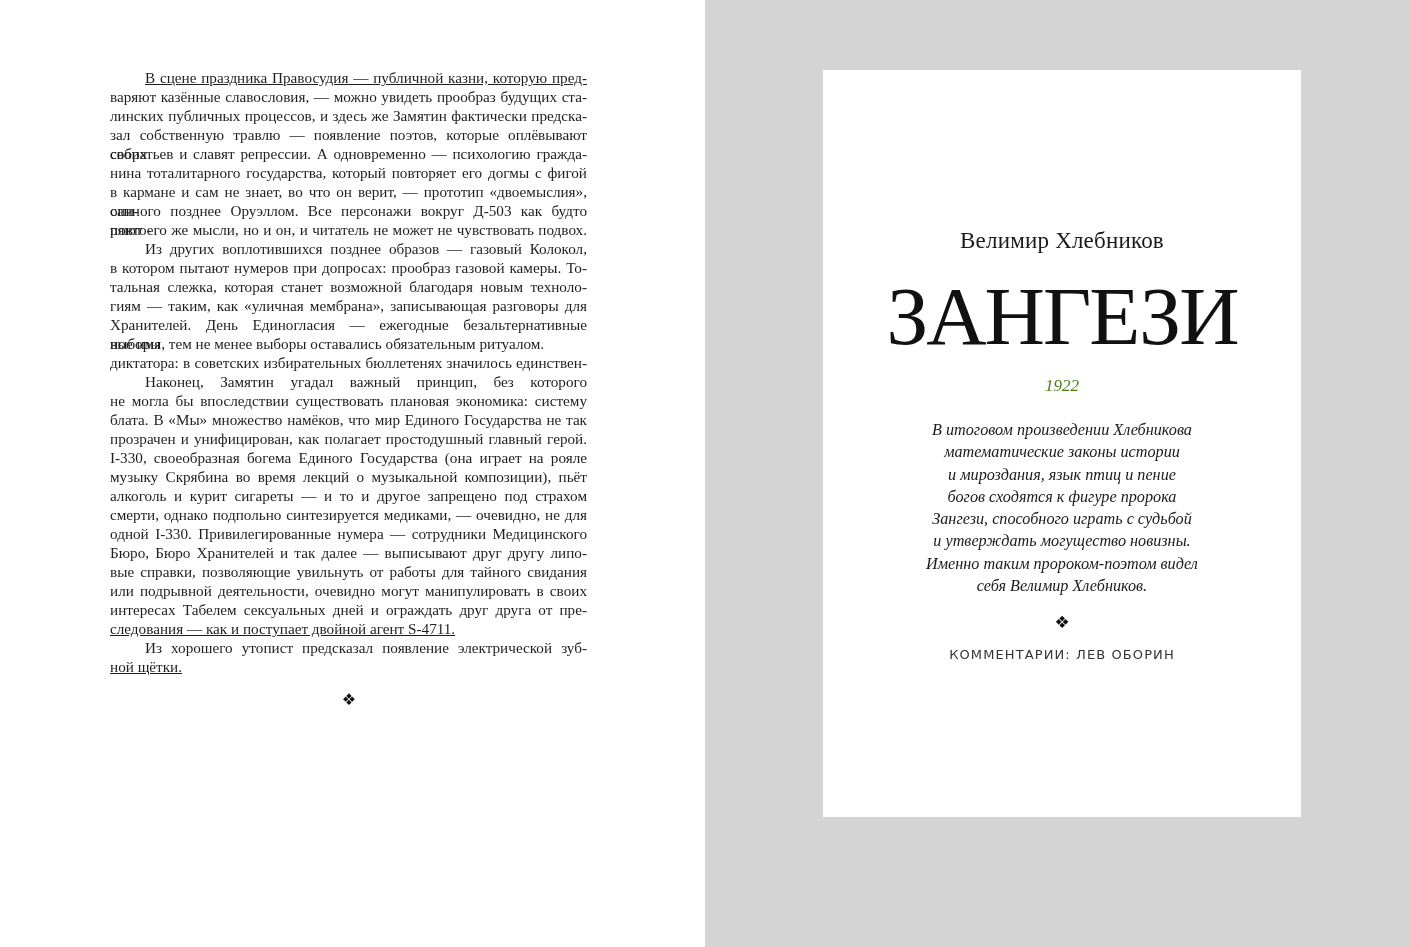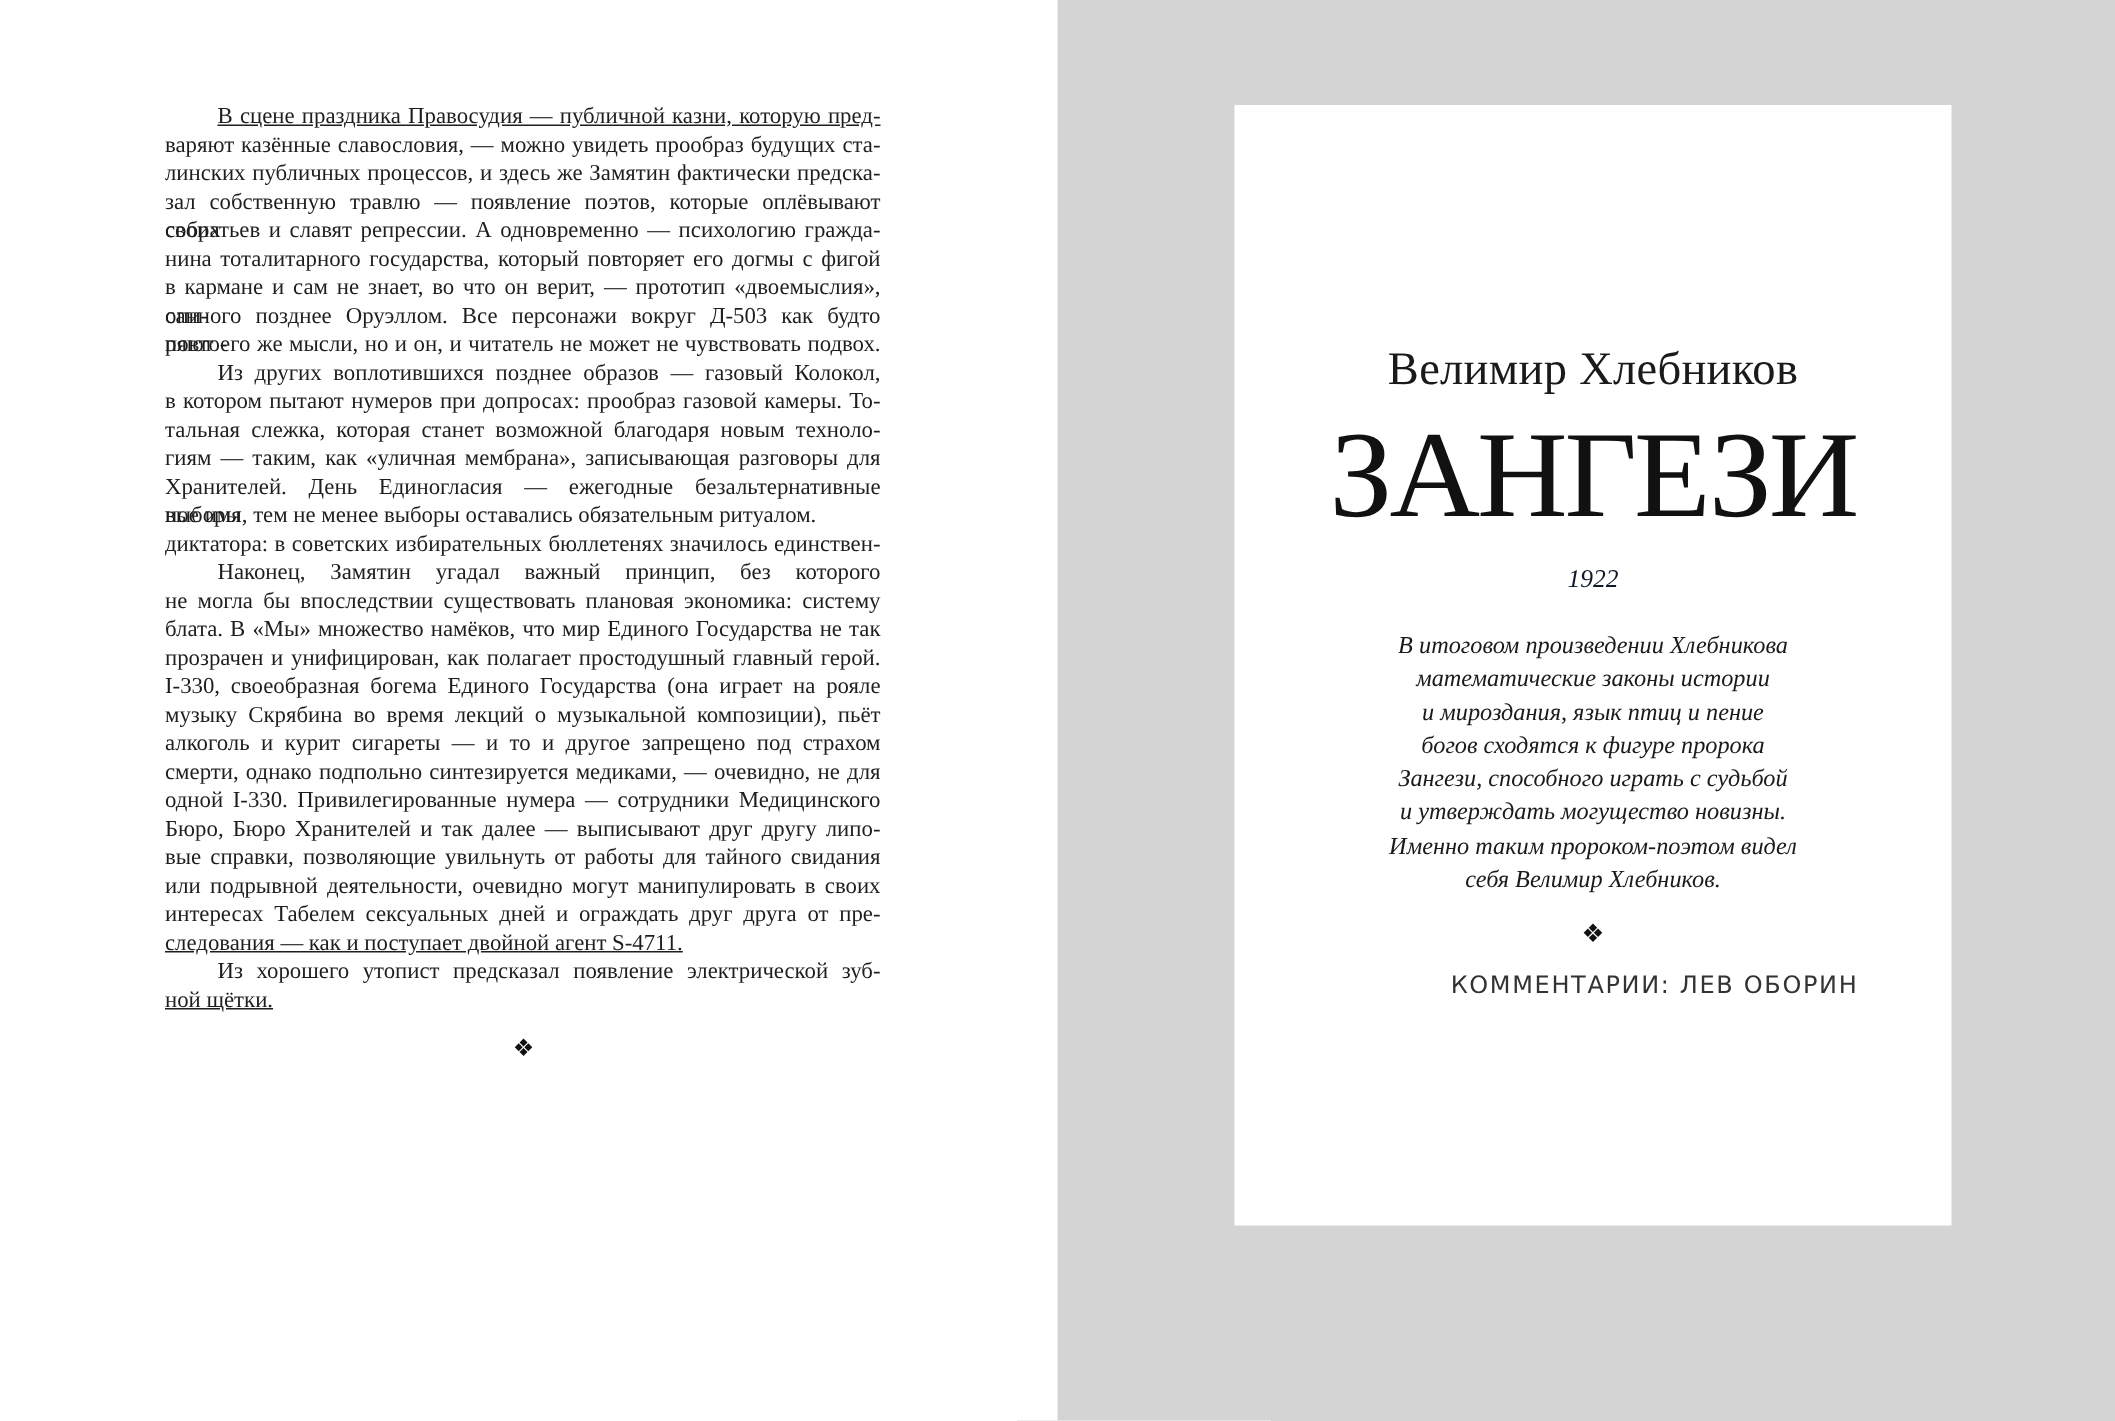--- a/index.html
+++ b/index.html
@@ -71,21 +71,21 @@
       height: 747px;
       background: #ffffff;
     }
     .author {
       position: absolute;
       top: 228px;
       left: 0;
       width: 478px;
       top: 158px;
       text-align: center;
-      font-size: 31px;
+      font-size: 23px;
       color: #1a1a1a;
       letter-spacing: 0.2px;
     }
     .title {
       position: absolute;
       left: 0;
       width: 478px;
       top: 202px;
       text-align: center;
       font-size: 82px;
@@ -96,21 +96,21 @@
       transform: scaleX(1.02);
     }
     .year {
       position: absolute;
       left: 0;
       width: 478px;
       top: 306px;
       text-align: center;
       font-size: 17px;
       font-style: italic;
-      color: #0f172a;
+      color: #4d7c0f;
     }
     .description {
       position: absolute;
       left: 0;
       width: 478px;
       top: 349px;
       text-align: center;
       font-size: 16.2px;
       line-height: 22.3px;
       font-style: italic;
@@ -130,24 +130,23 @@
       text-align: center;
       color: #111;
     }
     .credits {
       position: absolute;
       left: 0;
       width: 478px;
       top: 577px;
       text-align: center;
       font-family: "DejaVu Sans", "Liberation Sans", sans-serif;
-      font-size: 16px;
+      font-size: 13px;
       letter-spacing: 1.1px;
       color: #333;
-      margin-left: 41px;
     }
   </style>
 </head>
 <body>
 
 <div class="left-page">
   <div class="text-column">
 
     <div>
       <span class="line indent" style="white-space: normal; text-decoration: underline;">В сцене праздника Правосудия — публичной казни, которую пред-</span>

